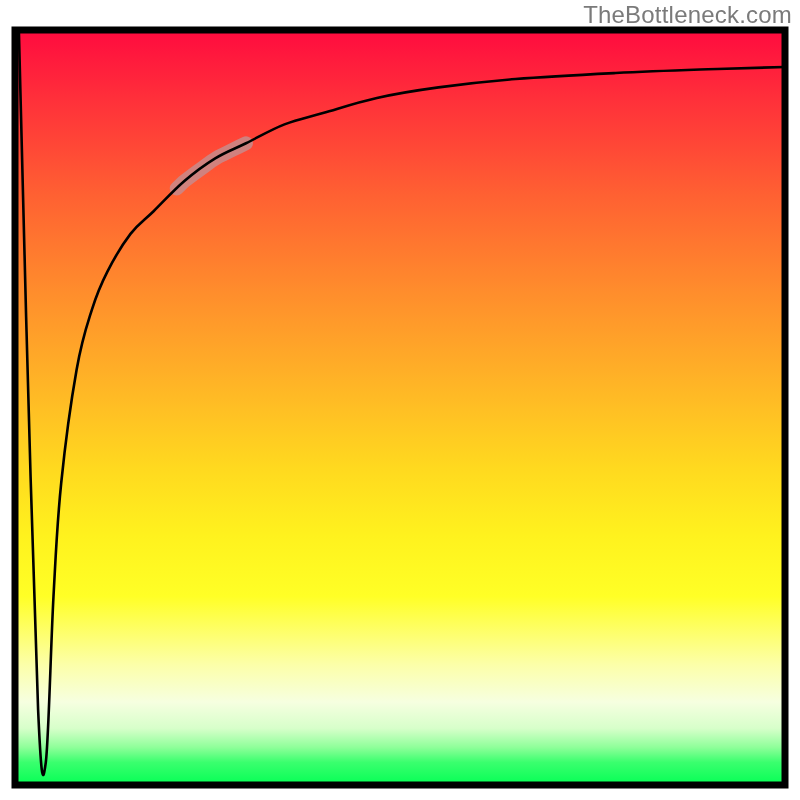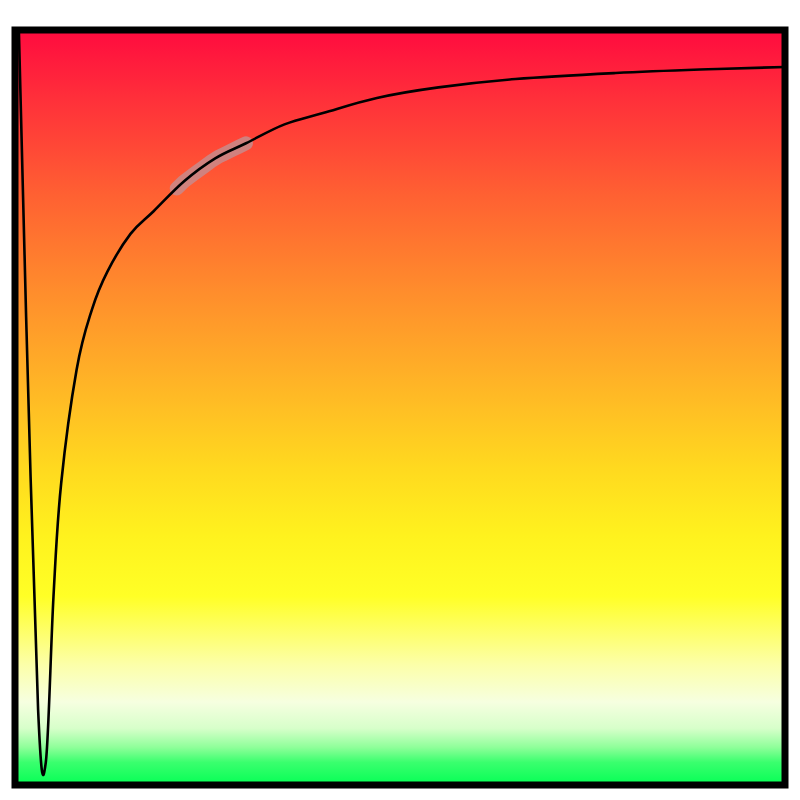--- a/index.html
+++ b/index.html
@@ -81,20 +81,21 @@
     fill: none;
     stroke: #000000;
     stroke-width: 7;
   }
 </style>
 </head>
 <body>
 
 <div class="container">
 
+  <div class="attribution">TheBottleneck.com</div>
 
   <div class="chart-frame">
     <div class="plot-bg"></div>
     <svg class="plot-svg" viewBox="0 0 770 755" preserveAspectRatio="none">
       <path id="highlight-path" class="highlight" d="M 161.70 158.55 L 168.63 151.75 L 175.56 146.47 L 182.49 141.37 L 189.42 136.28 L 196.35 131.18 L 203.28 126.84 L 210.21 123.44 L 217.14 120.05 L 224.07 116.65 L 231.00 113.25"></path>
       <path id="curve-path" class="curve" d="M 3.85 0.00 C 5.24 54.36, 8.08 179.69, 11.55 302.00 C 15.01 424.31, 19.63 602.04, 23.10 679.50 C 26.56 756.96, 28.03 752.74, 30.80 732.35 C 33.57 711.97, 35.73 616.53, 38.50 566.25 C 41.27 515.97, 42.04 493.77, 46.20 453.00 C 50.36 412.23, 56.06 371.01, 61.60 339.75 C 67.14 308.49, 71.46 297.02, 77.00 279.35 C 82.54 261.68, 85.47 255.19, 92.40 241.60 C 99.33 228.01, 107.18 214.72, 115.50 203.85 C 123.82 192.98, 128.90 190.71, 138.60 181.20 C 148.30 171.69, 158.31 160.51, 169.40 151.00 C 180.49 141.49, 189.11 135.15, 200.20 128.35 C 211.29 121.56, 218.53 119.37, 231.00 113.25 C 243.47 107.13, 255.64 99.81, 269.50 94.38 C 283.36 88.94, 291.37 87.81, 308.00 83.05 C 324.63 78.29, 341.11 72.57, 361.90 67.95 C 382.69 63.33, 398.55 60.78, 423.50 57.38 C 448.45 53.98, 468.62 51.66, 500.50 49.07 C 532.38 46.49, 565.95 44.80, 600.60 43.04 C 635.25 41.27, 662.51 40.35, 693.00 39.26 C 723.49 38.17, 756.14 37.40, 770.00 37.00"></path>
       <rect class="border-rect" x="0" y="0" width="770" height="755"></rect>
     </svg>
   </div>
 

